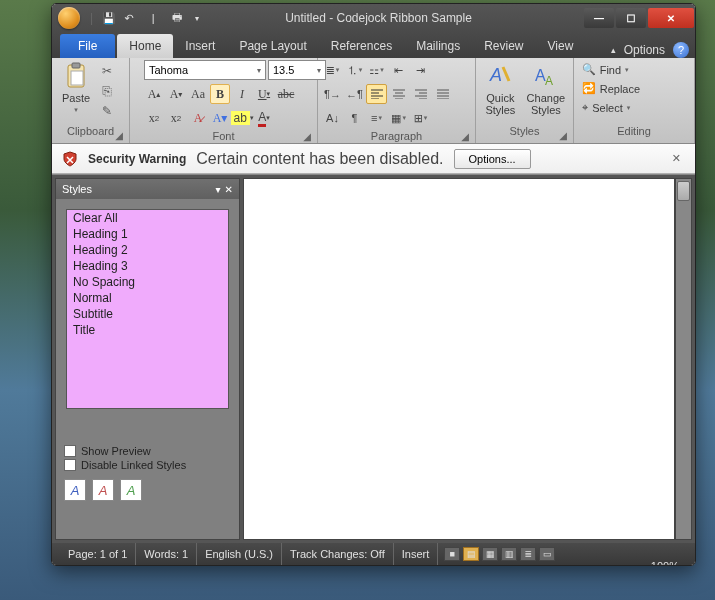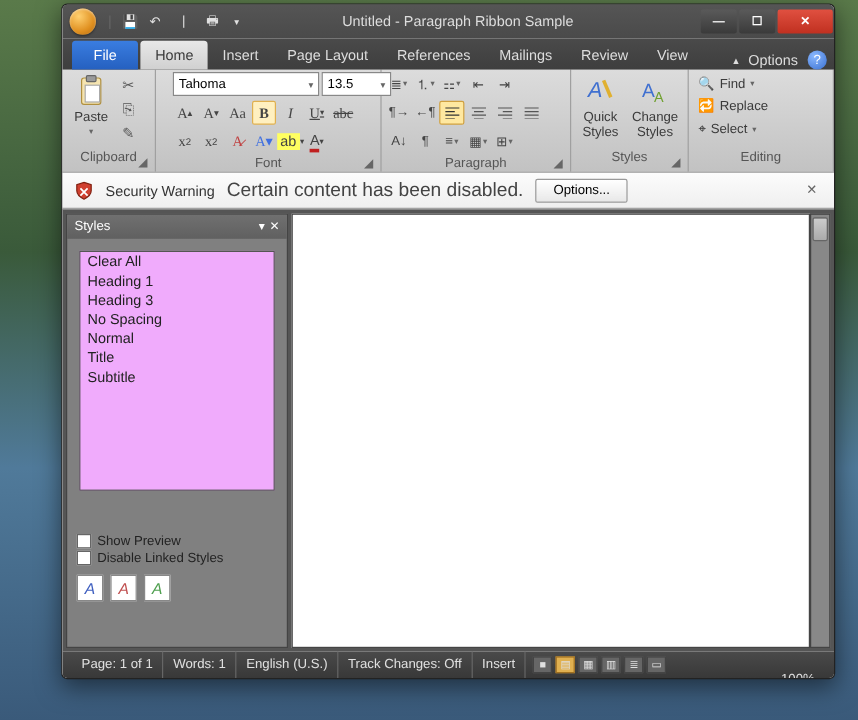--- a/index.html
+++ b/index.html
@@ -39,21 +39,21 @@
 .fbtn{ width:20px; height:20px; display:flex; align-items:center; justify-content:center; font-size:12px; color:#444; border:1px solid transparent; cursor:pointer; font-family:"Times New Roman",serif; }
 .fbtn.bold{ font-weight:bold; background:#fff0c0; border:1px solid #e0b050; border-radius:2px; }
 .pararow{ display:flex; gap:1px; margin-bottom:2px;}
 .pbtn{ width:21px; height:20px; display:flex; align-items:center; justify-content:center; font-size:11px; color:#444; border:1px solid transparent; cursor:pointer; }
 .pbtn.active{ background:#ffe8a0; border:1px solid #d0a040; border-radius:2px; }
 .pbtn .ddsmall{ font-size:7px; color:#666; margin-left:1px;}
 .editrow{ display:flex; align-items:center; gap:4px; font-size:11px; color:#3a3a3a; cursor:pointer; padding:1px 4px; height:19px;}
 .editrow .ddsmall{ font-size:7px; color:#666;}
 .infobar{ height:30px; background:linear-gradient(180deg,#fcfcfc,#efefef); border-bottom:1px solid #b0b0b0; display:flex; align-items:center; padding:0 10px; gap:10px;}
 .shield{ width:16px;height:16px; }
-.secw{ font-weight:normal; font-size:12px; color:#333;}
+.secw{ font-weight:bold; font-size:12px; color:#333;}
 .sect{ font-size:16px; color:#444;}
 .optbtn{ background:linear-gradient(180deg,#fff,#e8e8e8); border:1px solid #999; padding:3px 14px; font-size:11px; cursor:pointer; border-radius:2px;}
 .infobar .x{ margin-left:auto; font-size:11px; color:#666; cursor:pointer; padding:2px 4px;}
 .workspace{ flex:1; display:flex; background:#555; overflow:hidden; border-top:1px solid #888;}
 .pane{ background:#808080; margin:3px; border:1px solid #444; display:flex; flex-direction:column;}
 .pane.left{ width:185px; }
 .pane-title{ height:20px; background:linear-gradient(180deg,#707070,#606060); color:#fff; font-size:11px; display:flex; align-items:center; padding:0 6px;}
 .pane-title .pact{ margin-left:auto; display:flex; gap:4px;}
 .pane-title .pact span{ cursor:pointer; font-size:10px;}
 .styleslist{ background:#f0abfc; margin:10px; border:1px solid #555; flex:0 0 200px; overflow:auto;}
@@ -84,21 +84,21 @@
   <div class="titlebar">
     <div class="orb"></div>
     <span class="title-sep">|</span>
     <div class="qat">
       <span>💾</span>
       <span>↶</span>
       <span class="title-sep">|</span>
       <span>🖶</span>
       <span style="font-size:8px;">▾</span>
     </div>
-    <div class="title-text">Untitled - Paragraph Ribbon Sample</div>
+    <div class="title-text">Untitled - Codejock Ribbon Sample</div>
     <div class="winbtns">
       <div class="winbtn min">
           <span>—</span>
         </div>
       <div class="winbtn max">
           <span>☐</span>
         </div>
       <div class="winbtn cls">
           <span>✕</span>
         </div>
@@ -289,25 +289,26 @@
       <div class="pane-title">
         <span>Styles</span>
         <div class="pact">
             <span>▾</span>
             <span>✕</span>
           </div>
       </div>
       <div class="styleslist">
         <div>Clear All</div>
         <div>Heading 1</div>
+        <div>Heading 2</div>
         <div>Heading 3</div>
         <div>No Spacing</div>
         <div>Normal</div>
+        <div>Subtitle</div>
         <div>Title</div>
-        <div>Subtitle</div>
       </div>
       <div class="paneopts">
         <div class="chk">
             <div class="chkbox"></div>
             <span>Show Preview</span>
           </div>
         <div class="chk">
             <div class="chkbox"></div>
             <span>Disable Linked Styles</span>
           </div>

